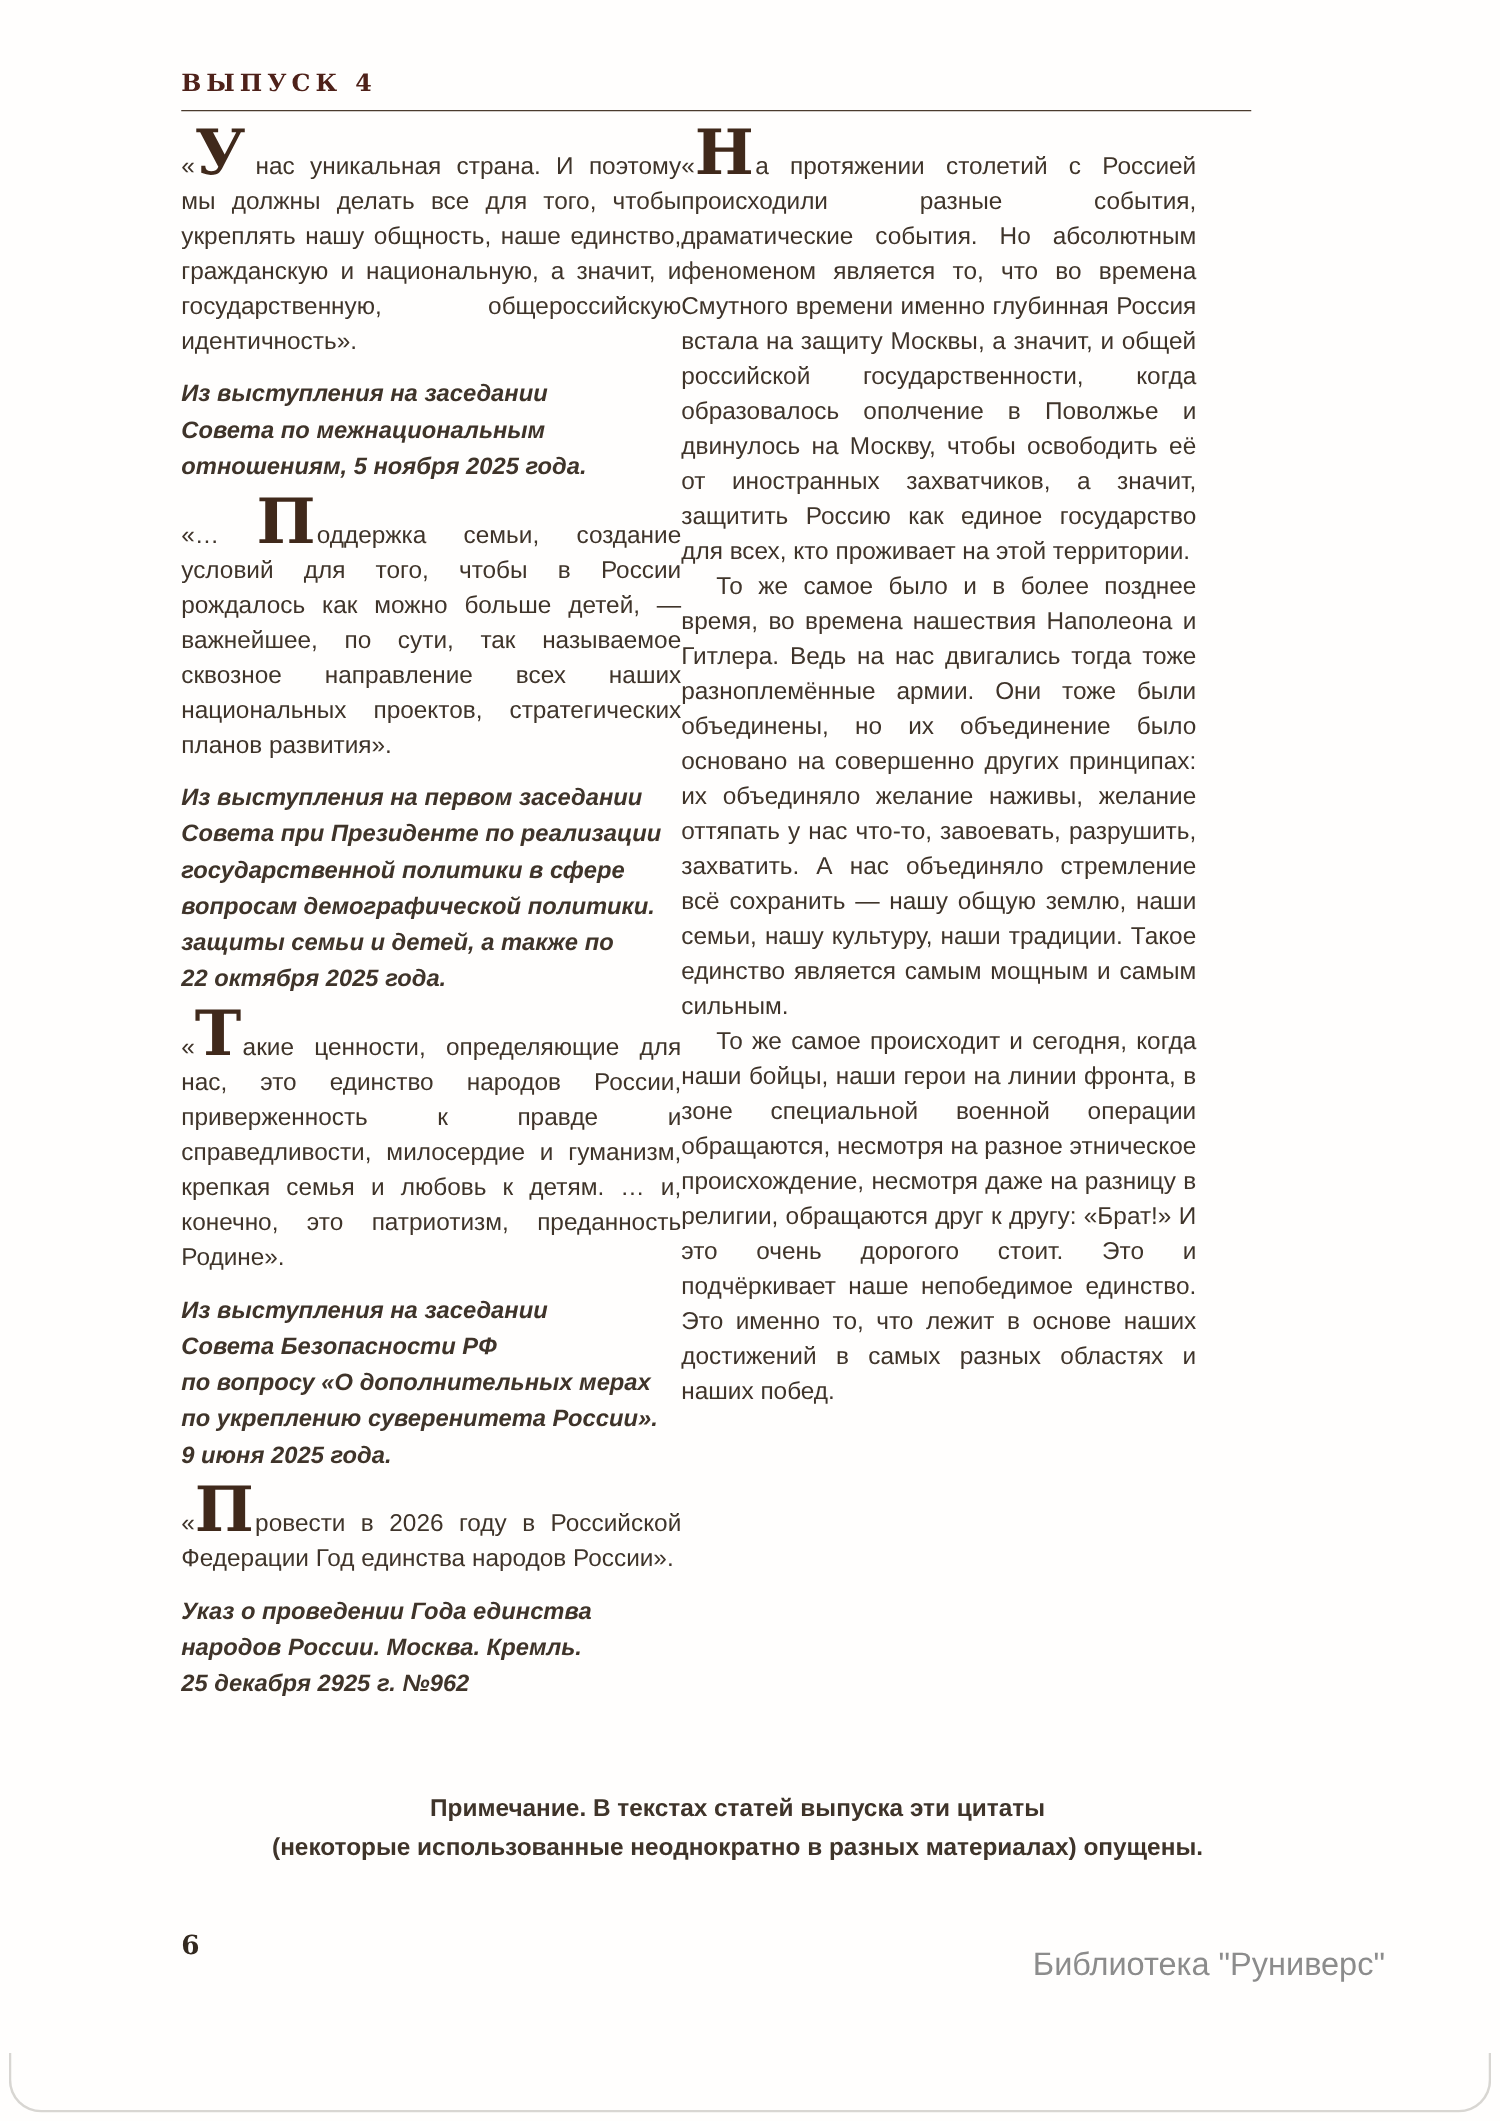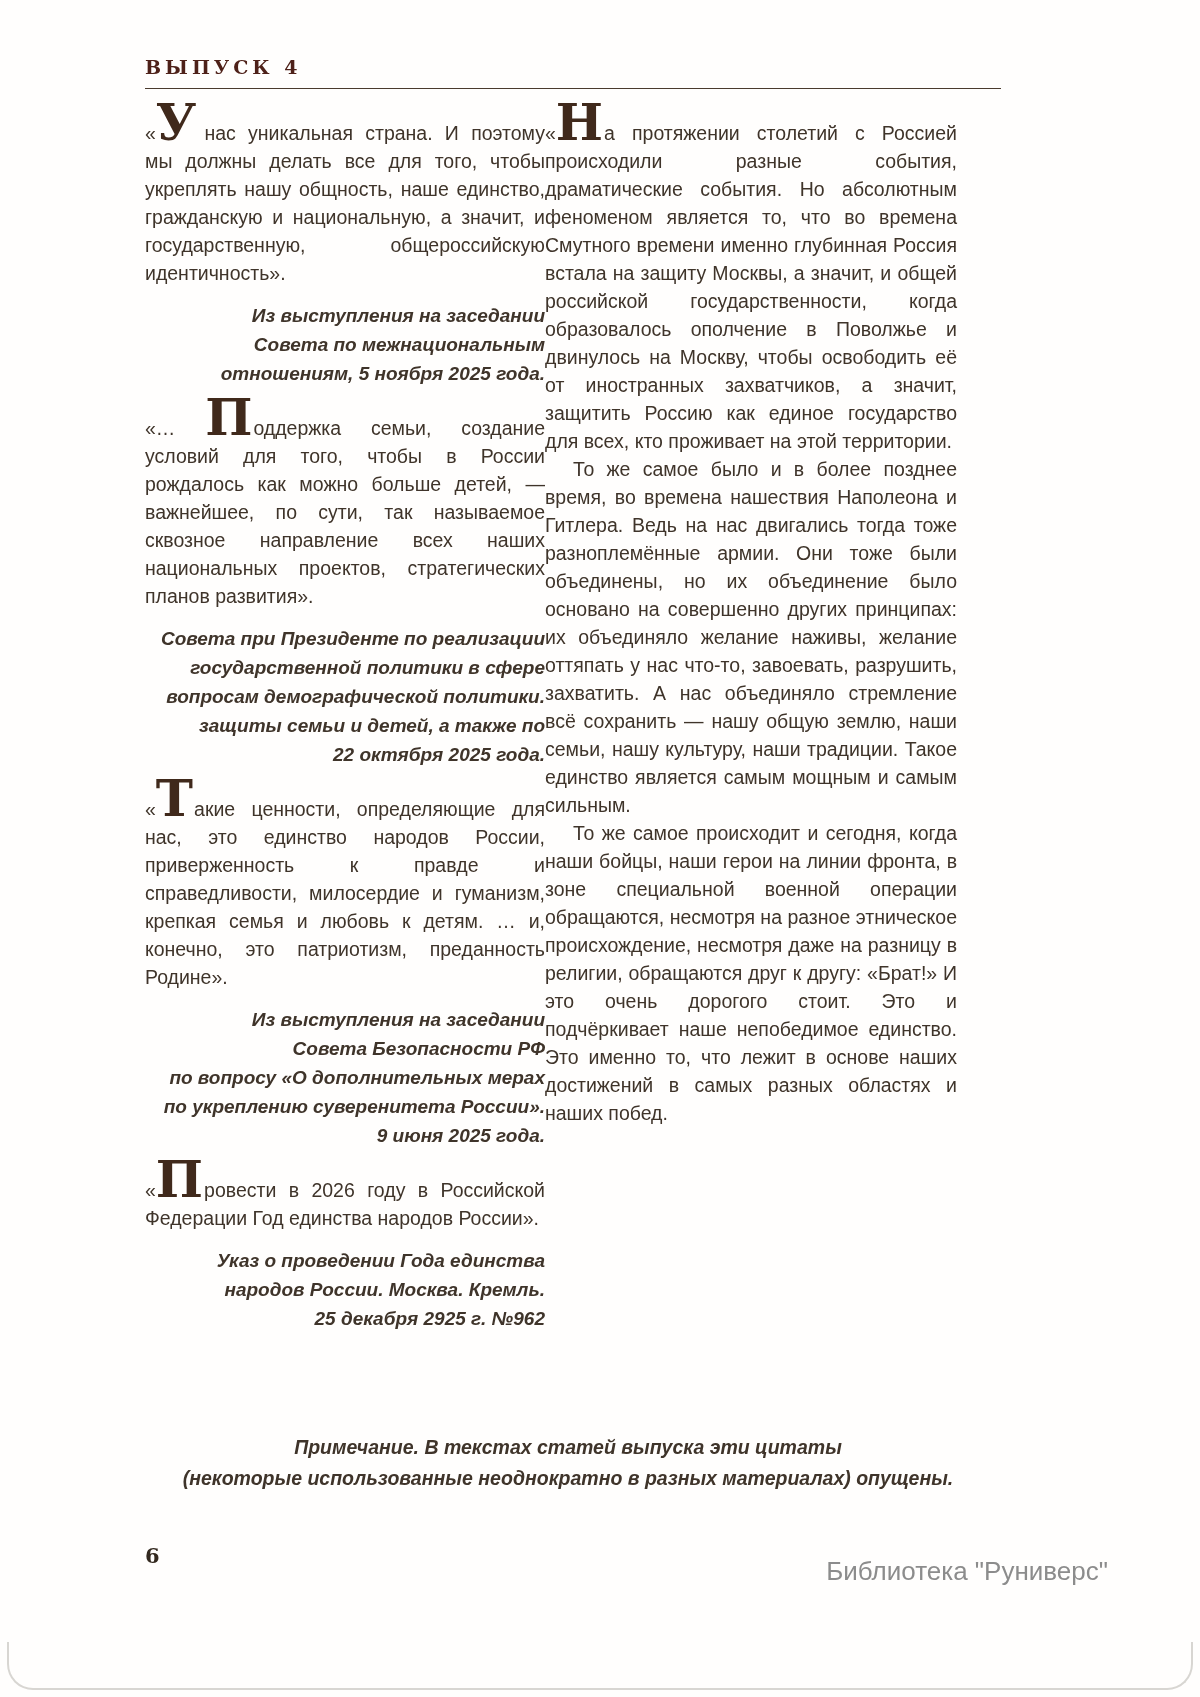--- a/index.html
+++ b/index.html
@@ -53,31 +53,30 @@
     line-height: 0;
     color: #40291b;
     letter-spacing: 1px;
   }
   .cap-space { margin-right: 7px; }
   .attr {
     font-style: italic;
     font-weight: bold;
     font-size: 19px;
     line-height: 29px;
-    text-align: right;
+    text-align: left;
     color: #3f342a;
     margin: 14px 0 26px 0;
   }
   .note {
     position: absolute;
-    left: 140px;
+    left: 162px;
     top: 1432px;
     width: 856px;
     text-align: center;
-    font-style: italic;
     font-weight: bold;
     font-size: 19.5px;
     line-height: 31px;
     color: #3f342a;
   }
   .page-number {
     position: absolute;
     left: 145px;
     top: 1543px;
     font-family: "DejaVu Serif", serif;
@@ -122,20 +121,21 @@
           <div class="attr">
             <div>Из выступления на заседании</div>
             <div>Совета по межнациональным</div>
             <div>отношениям, 5 ноября 2025 года.</div>
           </div>
         </section>
 
         <section class="quote-block">
           <p class="quote"><span class="prefix">«… </span><span class="cap">П</span><span>оддержка семьи, создание условий для того, чтобы в России рождалось как можно больше детей, — важнейшее, по сути, так называемое сквозное направление всех наших национальных проектов, стратегических планов развития».</span></p>
           <div class="attr">
+            <div>Из выступления на первом заседании</div>
             <div>Совета при Президенте по реализации</div>
             <div>государственной политики в сфере</div>
             <div>вопросам демографической политики.</div>
             <div>защиты семьи и детей, а также по</div>
             <div>22 октября 2025 года.</div>
           </div>
         </section>
 
         <section class="quote-block">
           <p class="quote"><span class="prefix">«</span><span class="cap">Т</span><span>акие ценности, определяющие для нас, это единство народов России, приверженность к правде и справедливости, милосердие и гуманизм, крепкая семья и любовь к детям.  …  и, конечно, это патриотизм, преданность Родине».</span></p>

